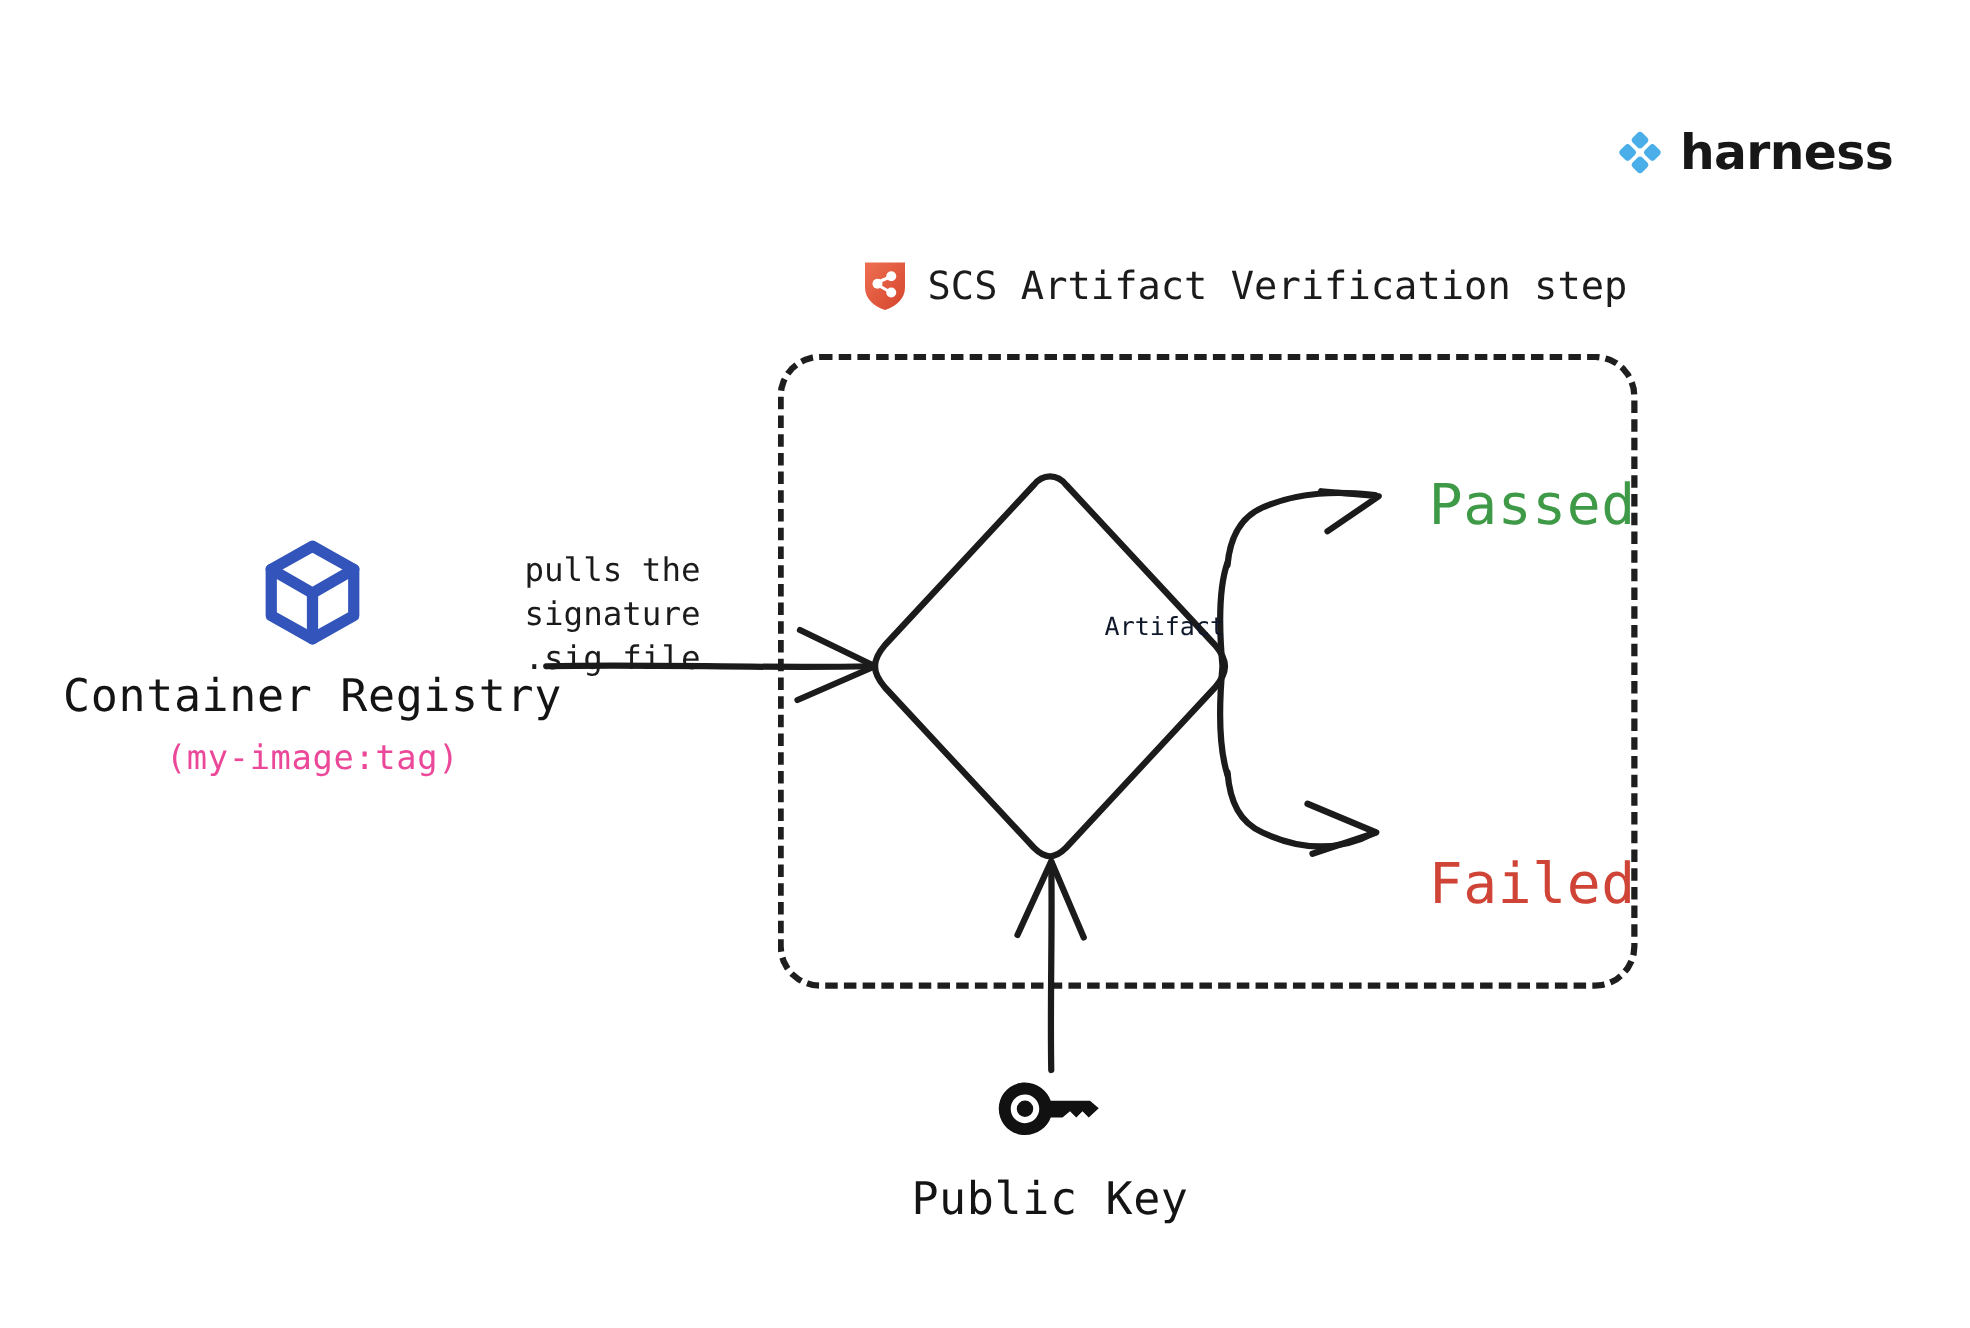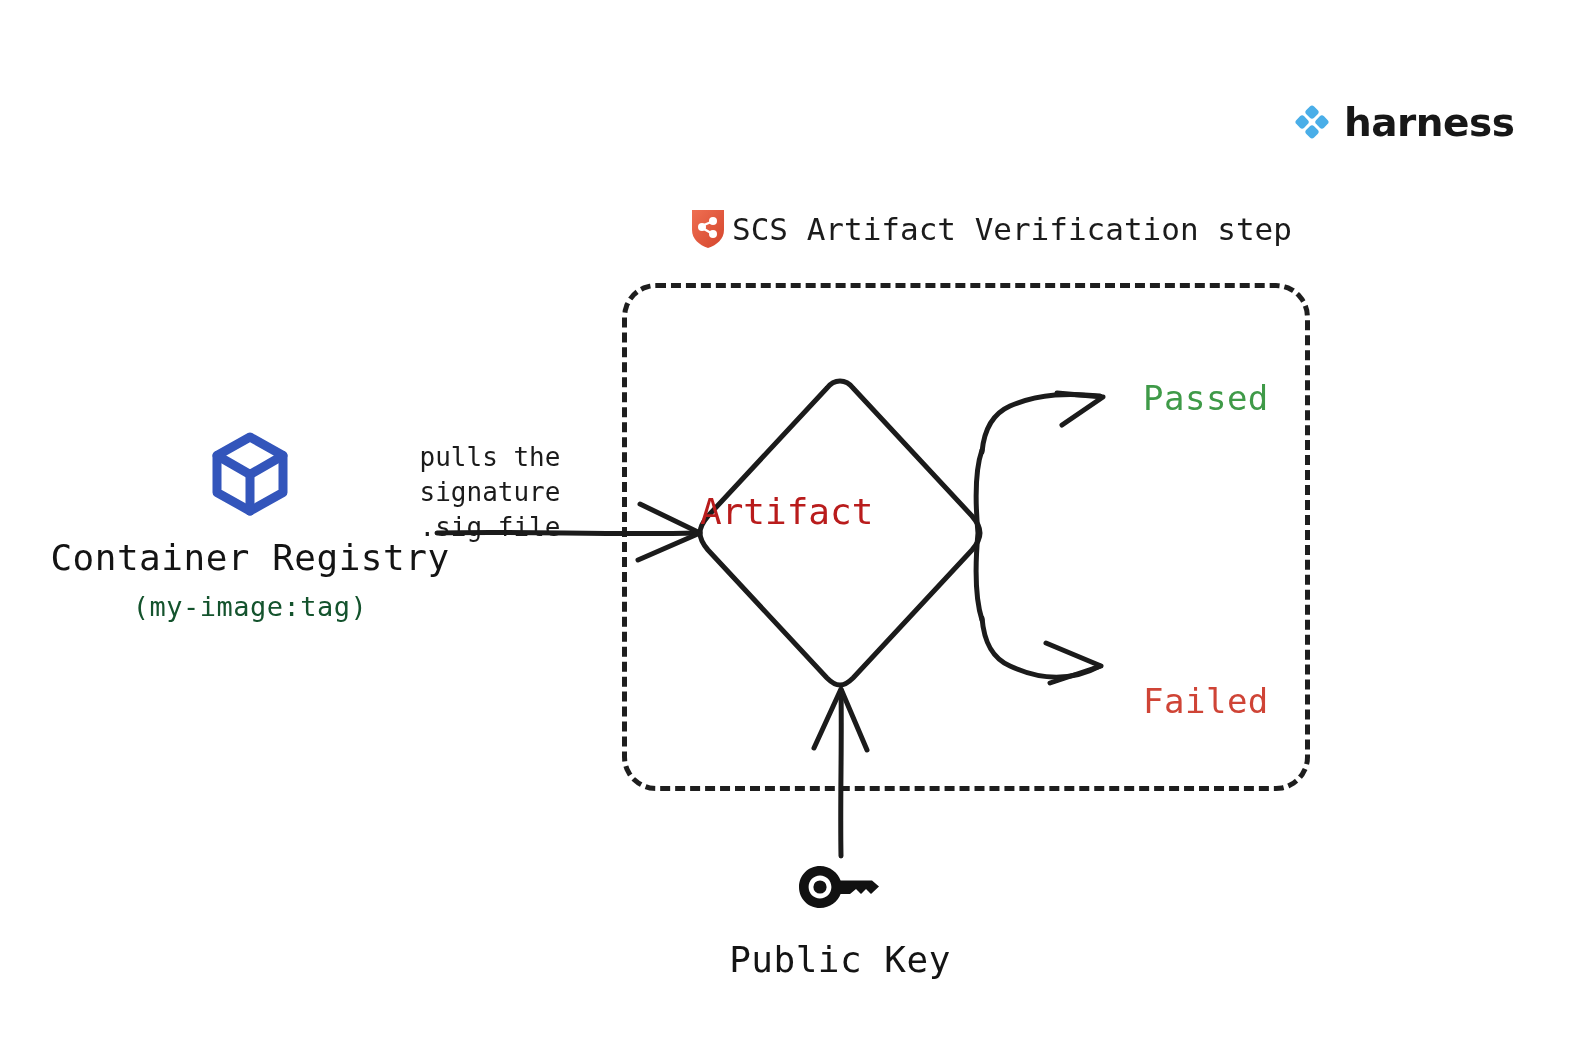--- a/index.html
+++ b/index.html
@@ -37,21 +37,21 @@
     color: #171717;
     line-height: 1;
   }
 
   
   #step-title {
     left: 690px;
     top: 208px;
     display: flex;
     align-items: center;
-    gap: 6px;
+    gap: 16px;
   }
   #step-title .title-text {
     font-size: 31px;
     font-weight: 500;
     color: #1b1b1b;
     white-space: nowrap;
     line-height: 1;
   }
 
   
@@ -74,21 +74,21 @@
   }
   #registry-node .node-title {
     font-size: 36px;
     color: #141414;
     line-height: 1.1;
     margin-top: 16px;
     letter-spacing: 0.5px;
   }
   #registry-node .node-sub {
     font-size: 27px;
-    color: #14532d;
+    color: #ec4899;
     line-height: 1.1;
     margin-top: 14px;
     letter-spacing: 0.5px;
   }
 
   
   #edge-label {
     left: 370px;
     top: 440px;
     width: 240px;
@@ -96,29 +96,29 @@
     font-size: 26px;
     line-height: 1.35;
     color: #1b1b1b;
   }
 
   
   #decision-label {
     left: 700px;
     top: 488px;
     width: 280px;
-    text-align: left;
-    font-size: 36px;
+    text-align: right;
+    font-size: 20px;
     line-height: 1.32;
-    color: #b91c1c;
+    color: #0f172a;
   }
 
   
   .outcome {
-    font-size: 34px;
+    font-size: 45px;
     line-height: 1;
     white-space: nowrap;
     letter-spacing: 0.5px;
   }
   #outcome-passed { left: 1143px; top: 381px; }
   #outcome-failed { left: 1143px; top: 684px; }
 
   
   #key-node {
     left: 660px;

